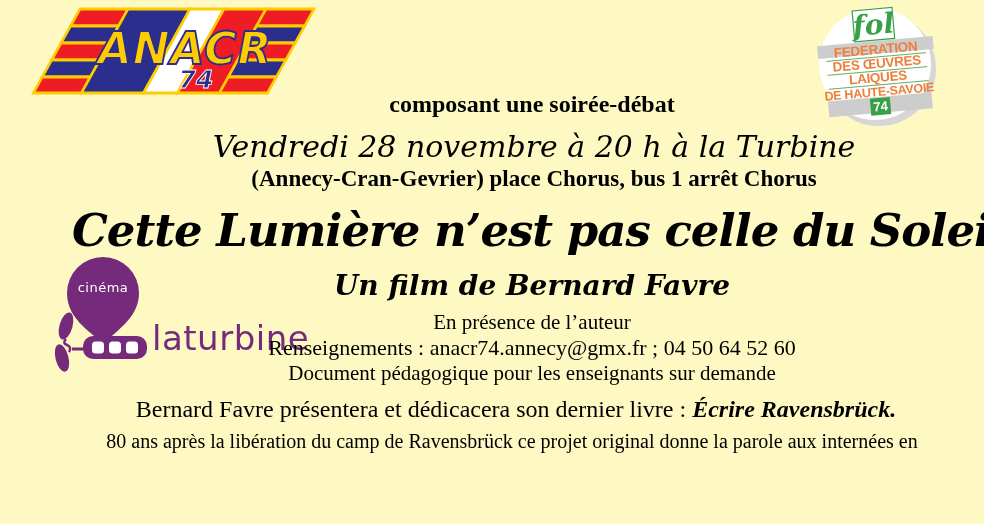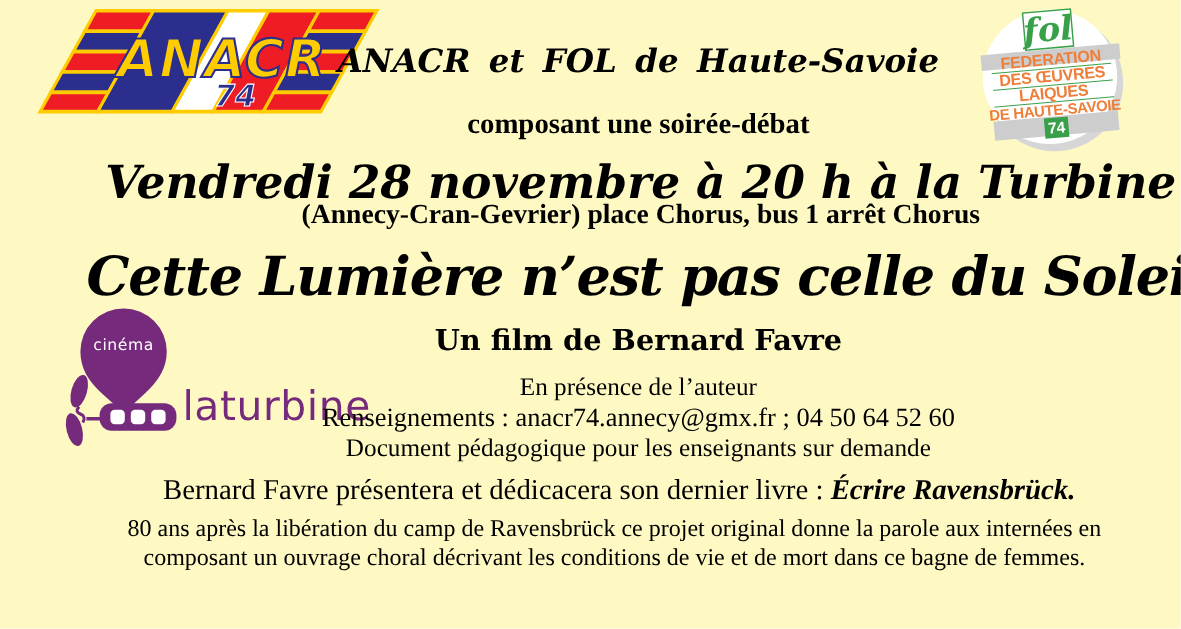--- a/index.html
+++ b/index.html
@@ -10,31 +10,31 @@
   .line { position:absolute; text-align:center; white-space:nowrap; }
 
   .organizers {
     left:80px; right:0; top:36px;
     font-family:"DejaVu Serif", serif; font-weight:bold; font-style:italic;
     font-size:27px; word-spacing:6px;
   }
   .event-type { left:80px; right:0; top:91px; font-weight:bold; font-size:24px; }
   .date-line {
     left:84px; right:0; top:129px;
-    font-family:"DejaVu Serif", serif; font-weight:bold; font-style:italic; font-size:38px;
+    font-family:"DejaVu Serif", serif; font-weight:normal; font-style:italic; font-size:30px;
   }
   .location-line { left:84px; right:0; top:166px; font-weight:bold; font-size:23px; }
   .film-title {
     left:72px; right:0; top:204px;
     font-family:"DejaVu Serif", serif; font-weight:bold; font-style:italic;
     font-size:45px; letter-spacing:-1px;
   }
   .byline {
     left:80px; right:0; top:269px;
-    font-family:"DejaVu Serif", serif; font-weight:bold; font-size:24px;
+    font-family:"DejaVu Serif", serif; font-weight:bold; font-style:italic; font-size:28px;
   }
   .presence  { left:80px; right:0; top:310px; font-size:21px; }
   .contact   { left:80px; right:0; top:335px; font-size:22px; }
   .contact .em { }
   .doc-note  { left:80px; right:0; top:361px; font-size:21px; }
   .book-line { left:48px; right:0; top:396px; font-size:24px; }
   .book-line .book-title { font-weight:bold; font-style:italic; }
   .book-desc { left:40px; right:0; top:429px; font-size:20px; line-height:24px; }
 
   .logo { position:absolute; }
@@ -109,21 +109,20 @@
     <path d="M20,95 h12" fill="none" stroke="#752a7c" stroke-width="3"></path>
     <rect x="31" y="82" width="64" height="23" rx="10" fill="#752a7c"></rect>
     <g fill="#ffffff">
       <rect x="40" y="87.5" width="12" height="12" rx="3.5"></rect>
       <rect x="57" y="87.5" width="12" height="12" rx="3.5"></rect>
       <rect x="74" y="87.5" width="12" height="12" rx="3.5"></rect>
     </g>
     <text x="100" y="96" font-family="DejaVu Sans, sans-serif" font-size="34" letter-spacing="0.5" fill="#752a7c">laturbine</text>
   </svg>
 
-  <div class="line organizers">ANACR et FOL de Haute-Savoie</div>
 
   <div class="line event-type">composant une soirée-débat</div>
 
   <div class="line date-line">Vendredi 28 novembre à 20 h à la Turbine</div>
 
   <div class="line location-line">(Annecy-Cran-Gevrier) place Chorus, bus 1 arrêt Chorus</div>
 
   <div class="line film-title">Cette Lumière n’est pas celle du Soleil</div>
 
   <div class="line byline">Un film de Bernard Favre</div>
@@ -131,16 +130,15 @@
   <div class="line presence">En présence de l’auteur</div>
 
   <div class="line contact"><span>Renseignements : </span><span class="em">anacr74.annecy@gmx.fr ;</span><span> 04 50 64 52 60</span></div>
 
   <div class="line doc-note">Document pédagogique pour les enseignants sur demande</div>
 
   <div class="line book-line"><span>Bernard Favre présentera et dédicacera son dernier livre : </span><span class="book-title">Écrire Ravensbrück.</span></div>
 
   <div class="line book-desc">
     <div>80 ans après la libération du camp de Ravensbrück ce projet original donne la parole aux internées en</div>
-    <div>composant un ouvrage choral décrivant les conditions de vie et de mort dans ce bagne de femmes.</div>
   </div>
 
 </div>
 
 </body></html>

